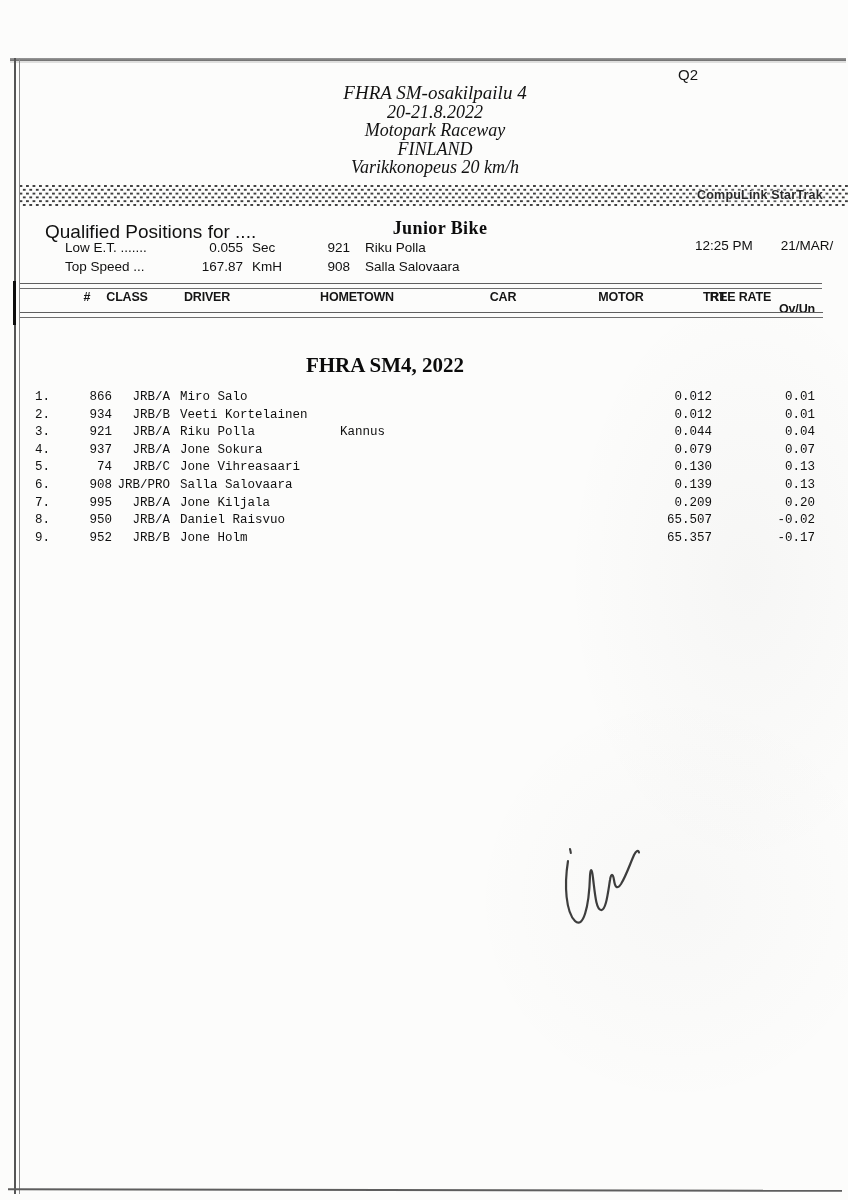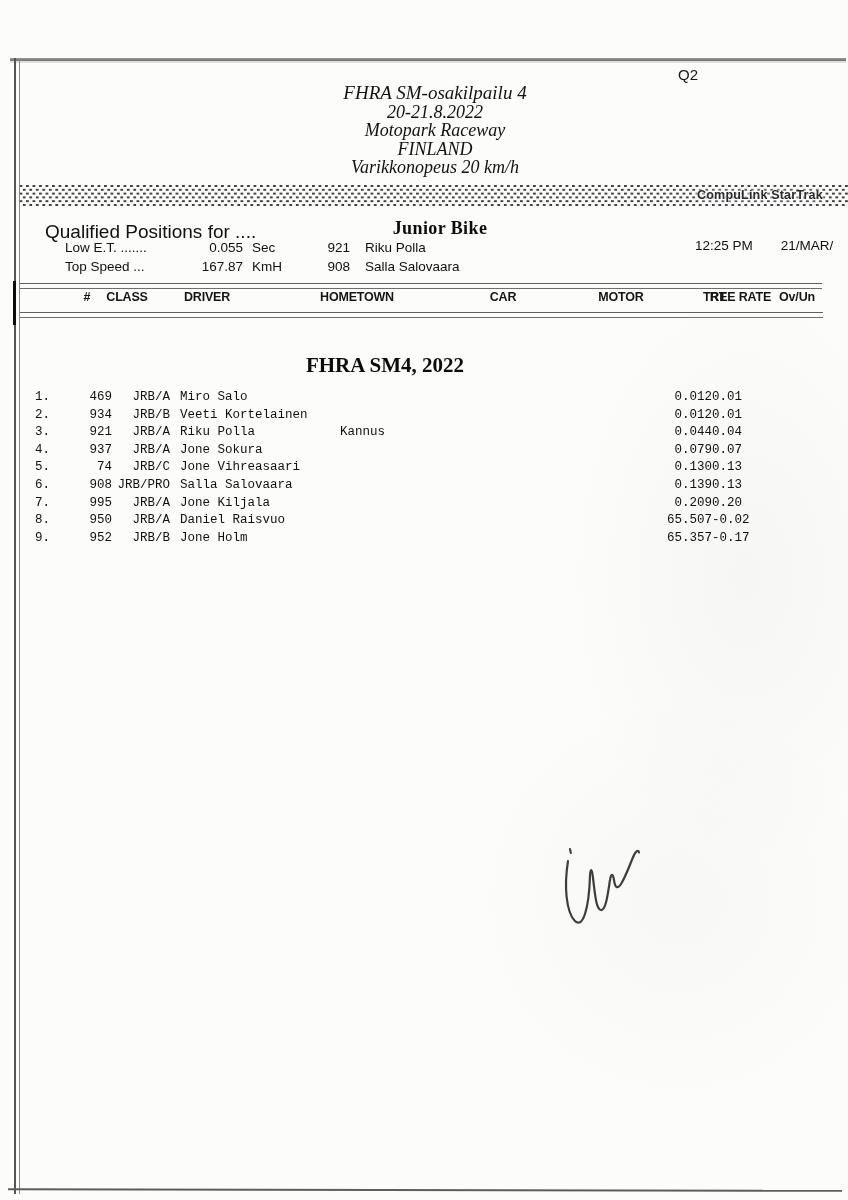--- a/index.html
+++ b/index.html
@@ -70,35 +70,35 @@
   .th{position:absolute;white-space:nowrap;}
   .th.c{transform:translateX(-50%);}
   .th-pos{left:87px;}
   .th-class{left:127px;}
   .th-driver{left:158px;padding-left:26px;}
   .th-hometown{left:357px;}
   .th-car{left:503px;}
   .th-motor{left:621px;}
   .th-rt{left:686px;margin-left:32px;}
   .th-tree{left:737px;}
-  .th-ovun{left:797px;}
+  .th-ovun{left:797px;margin-top:12px;}
 
   
   .section-title{left:0;top:353px;width:770px;text-align:center;font-family:"Liberation Serif",serif;font-weight:700;font-size:21px;color:#0b0b0b;}
   .rows{left:0;top:390px;width:848px;}
   .trow{display:flex;height:17.6px;font-family:"Liberation Mono",monospace;font-size:12.5px;color:#101010;white-space:pre;}
   .c-pos{width:50px;text-align:right;}
   .c-num{width:62px;text-align:right;}
   .c-cls{width:58px;text-align:right;}
   .c-driver{width:170px;padding-left:10px;box-sizing:border-box;}
   .c-home{width:155px;}
   .c-car{width:108px;}
   .c-motor{width:37px;}
   .c-rt{width:72px;text-align:right;}
-  .c-ovun{width:103px;}
+  .c-ovun{width:103px;text-align:right;}
 
   .signature{left:520px;top:828px;}
 </style>
 </head>
 <body>
 
 <div class="abs top-rule"></div>
 <div class="abs left-rule-outer"></div>
 <div class="abs left-rule-inner"></div>
 <div class="abs left-rule-dark"></div>
@@ -150,21 +150,21 @@
   <span class="th c th-tree">TREE RATE</span>
   <span class="th c th-ovun">Ov/Un</span>
 </div>
 <div class="abs dbl hdr-rule-bot"></div>
 
 <div class="abs section-title">FHRA SM4, 2022</div>
 
 <div class="abs rows">
   <div class="trow">
     <span class="c-pos">1.</span>
-    <span class="c-num">469</span>
+    <span class="c-num">866</span>
     <span class="c-cls">JRB/A</span>
     <span class="c-driver">Miro Salo</span>
     <span class="c-home"></span>
     <span class="c-car"></span>
     <span class="c-motor"></span>
     <span class="c-rt">0.012</span>
     <span class="c-ovun">0.01</span>
   </div>
 
   <div class="trow">

